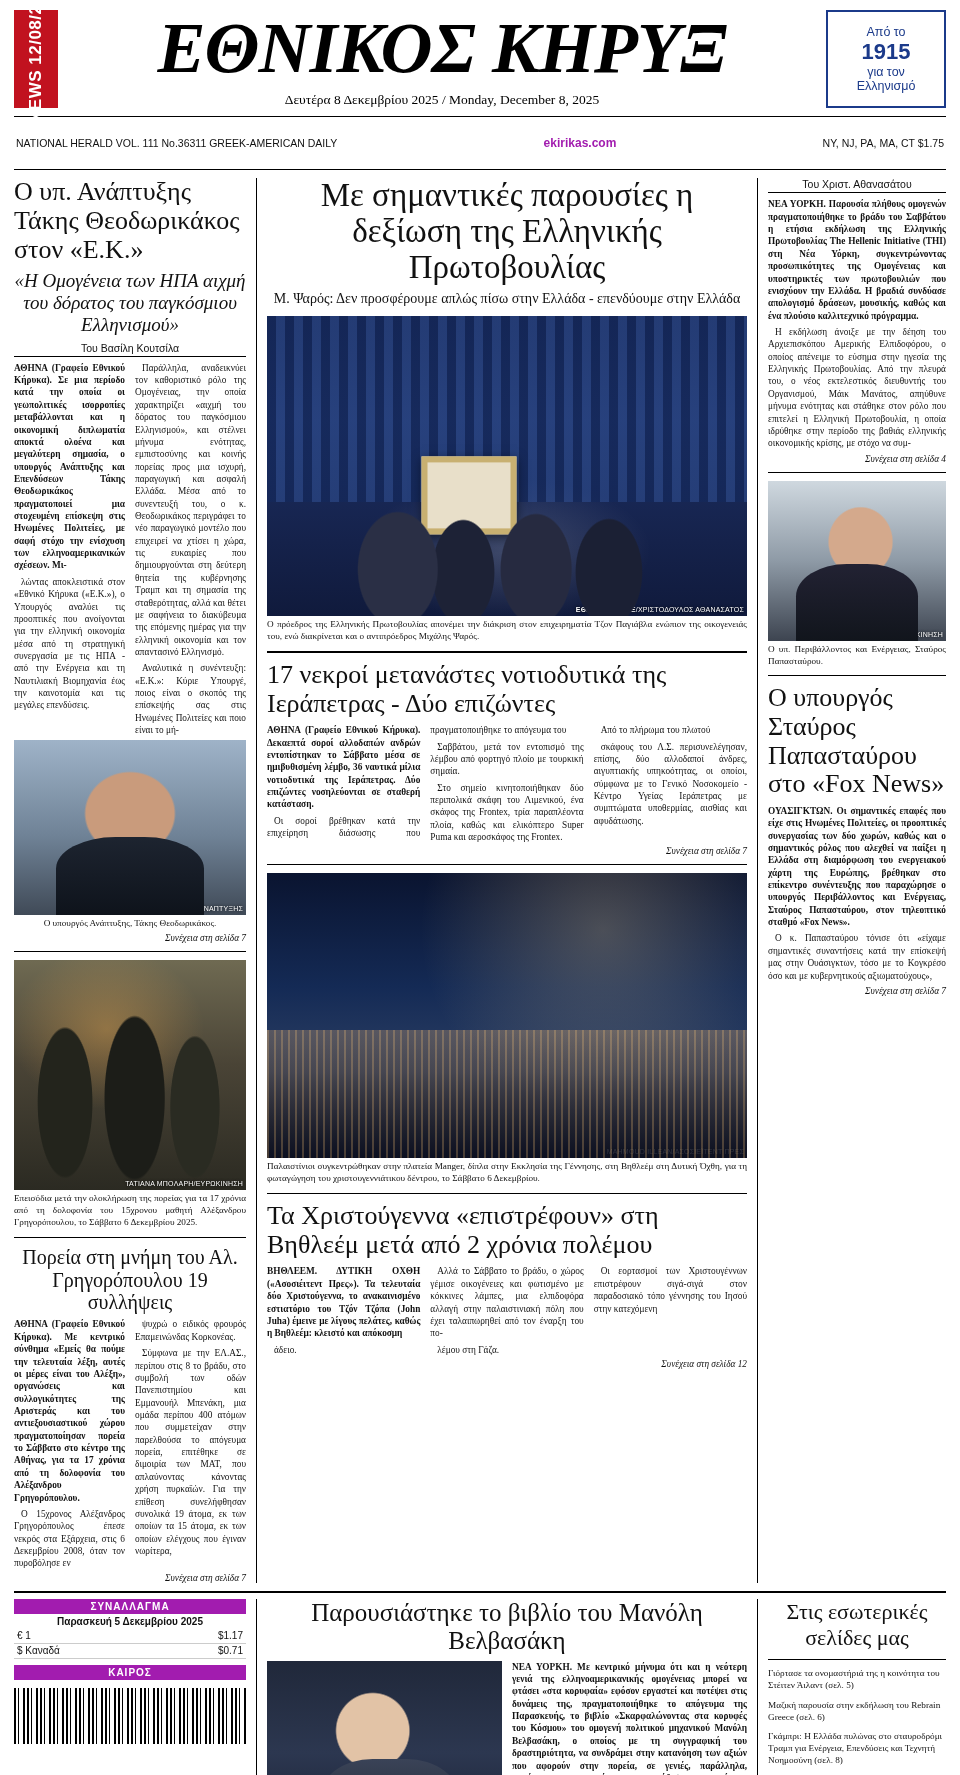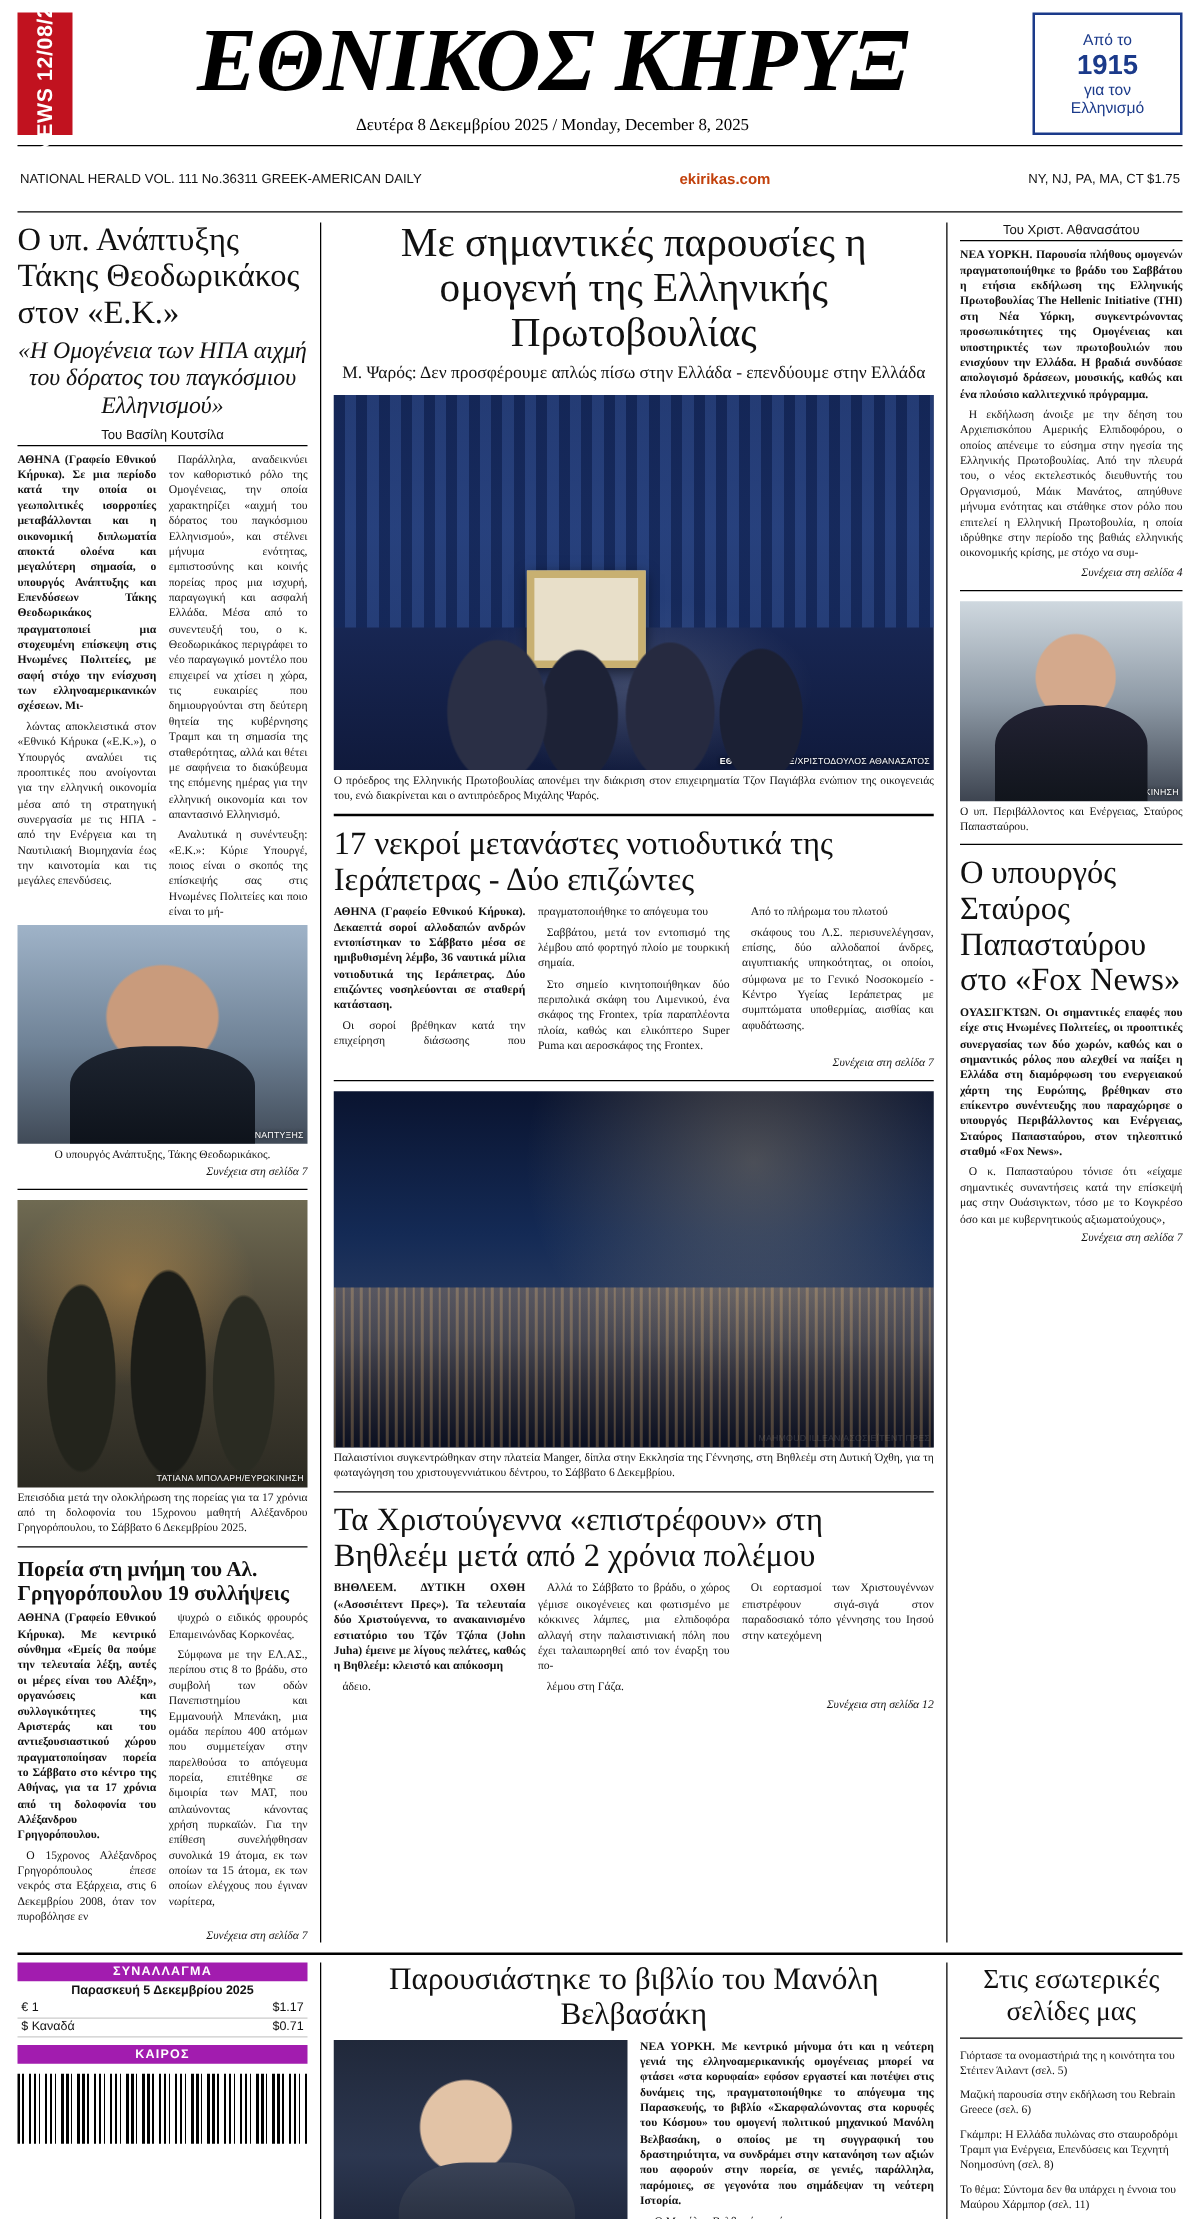--- a/index.html
+++ b/index.html
@@ -44,21 +44,21 @@
   .mast-right .year { font-size: 22px; font-weight: bold; }
 
   
   .infobar {
     display: flex; align-items: center; justify-content: space-between;
     border-top: 1.5px solid #000; border-bottom: 1.5px solid #000;
     margin-top: 8px; padding: 19px 2px; font-size: 10.5px;
     font-family: "Liberation Sans", sans-serif;
     gap: 32px;
   }
-  .infobar .site { color: #c2410c; font-weight: bold; font-size: 12px; }
+  .infobar .site { color: #a21caf; font-weight: bold; font-size: 12px; }
   .infobar .left, .infobar .right { white-space: nowrap; }
 
   
   .grid {
     display: grid;
     grid-template-columns: 232px 1fr 178px;
     gap: 10px;
     margin-top: 8px;
   }
   .col { }
@@ -67,22 +67,22 @@
 
   h1.head-xl {
     font-size: 33px; line-height: 1.08; text-align: center; margin: 0 0 6px 0;
     font-weight: normal;
   }
   h1.head-l {
     font-size: 26px; line-height: 1.1; text-align: left; margin: 0 0 6px 0;
     font-weight: normal;
   }
   h2.head-m {
-    font-size: 17px; line-height: 1.12; text-align: left; margin: 0 0 5px 0;
-    font-weight: bold;
+    font-size: 20px; line-height: 1.12; text-align: center; margin: 0 0 5px 0;
+    font-weight: normal;
   }
   h2.sub-quote {
     font-size: 19px; line-height: 1.15; text-align: center; margin: 6px 0 6px 0;
     font-weight: normal; font-style: italic;
   }
   .deck {
     font-size: 14px; text-align: center; margin: 4px 0 8px 0; line-height: 1.2;
   }
   .byline {
     font-size: 10.5px; text-align: center; border-bottom: 1px solid #000;
@@ -283,21 +283,21 @@
       <div class="body2">
         <p class="first"><span class="lead">ΑΘΗΝΑ (Γραφείο Εθνικού Κήρυκα). Με κεντρικό σύνθημα «Εμείς θα πούμε την τελευταία λέξη, αυτές οι μέρες είναι του Αλέξη», οργανώσεις και συλλογικότητες της Αριστεράς και του αντιεξουσιαστικού χώρου πραγματοποίησαν πορεία το Σάββατο στο κέντρο της Αθήνας, για τα 17 χρόνια από τη δολοφονία του Αλέξανδρου Γρηγορόπουλου.</span></p>
         <p>Ο 15χρονος Αλέξανδρος Γρηγορόπουλος έπεσε νεκρός στα Εξάρχεια, στις 6 Δεκεμβρίου 2008, όταν τον πυροβόλησε εν</p>
         <p>ψυχρώ ο ειδικός φρουρός Επαμεινώνδας Κορκονέας.</p>
         <p>Σύμφωνα με την ΕΛ.ΑΣ., περίπου στις 8 το βράδυ, στο συμβολή των οδών Πανεπιστημίου και Εμμανουήλ Μπενάκη, μια ομάδα περίπου 400 ατόμων που συμμετείχαν στην παρελθούσα το απόγευμα πορεία, επιτέθηκε σε διμοιρία των ΜΑΤ, που απλαύνοντας κάνοντας χρήση πυρκαϊών. Για την επίθεση συνελήφθησαν συνολικά 19 άτομα, εκ των οποίων τα 15 άτομα, εκ των οποίων ελέγχους που έγιναν νωρίτερα,</p>
       </div>
       <div class="cont">Συνέχεια στη σελίδα 7</div>
     </div>
 
     <div class="col rule-l rule-r">
-      <h1 class="head-xl">Με σημαντικές παρουσίες η ομογενή της Ελληνικής Πρωτοβουλίας</h1>
+      <h1 class="head-xl">Με σημαντικές παρουσίες η δεξίωση της Ελληνικής Πρωτοβουλίας</h1>
       <div class="deck">Μ. Ψαρός: Δεν προσφέρουμε απλώς πίσω στην Ελλάδα - επενδύουμε στην Ελλάδα</div>
 
       <div class="photo ph-gala">
         <div class="gala-frame"></div>
         <div class="credit">
           <span class="bold">ΕΘΝΙΚΟΣ ΚΗΡΥΞ</span><span>/ΧΡΙΣΤΟΔΟΥΛΟΣ ΑΘΑΝΑΣΑΤΟΣ</span>
         </div>
       </div>
       <div class="caption">Ο πρόεδρος της Ελληνικής Πρωτοβουλίας απονέμει την διάκριση στον επιχειρηματία Τζον Παγιάβλα ενώπιον της οικογενειάς του, ενώ διακρίνεται και ο αντιπρόεδρος Μιχάλης Ψαρός.</div>
 

